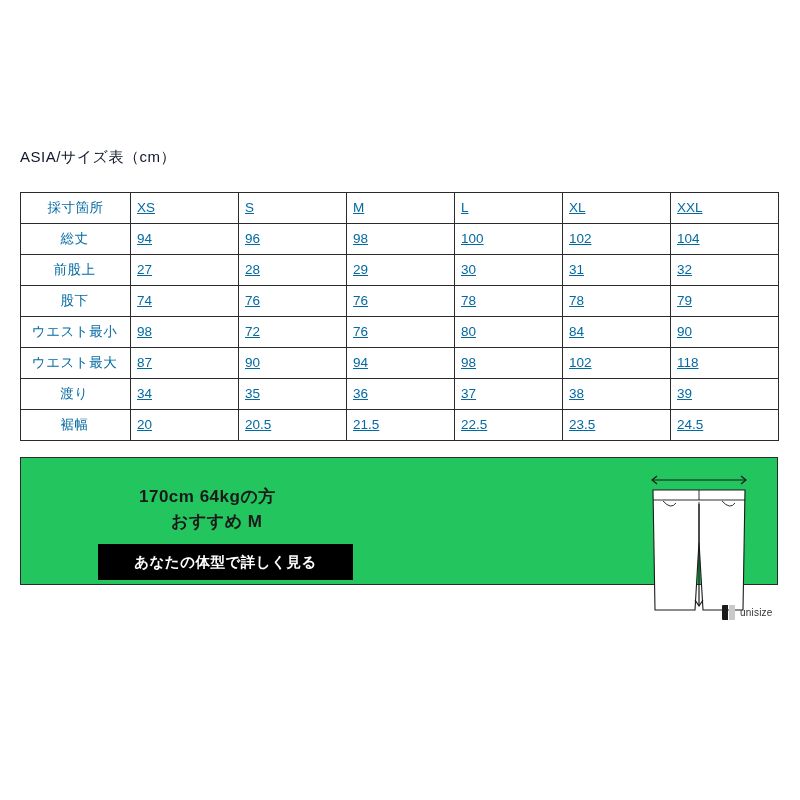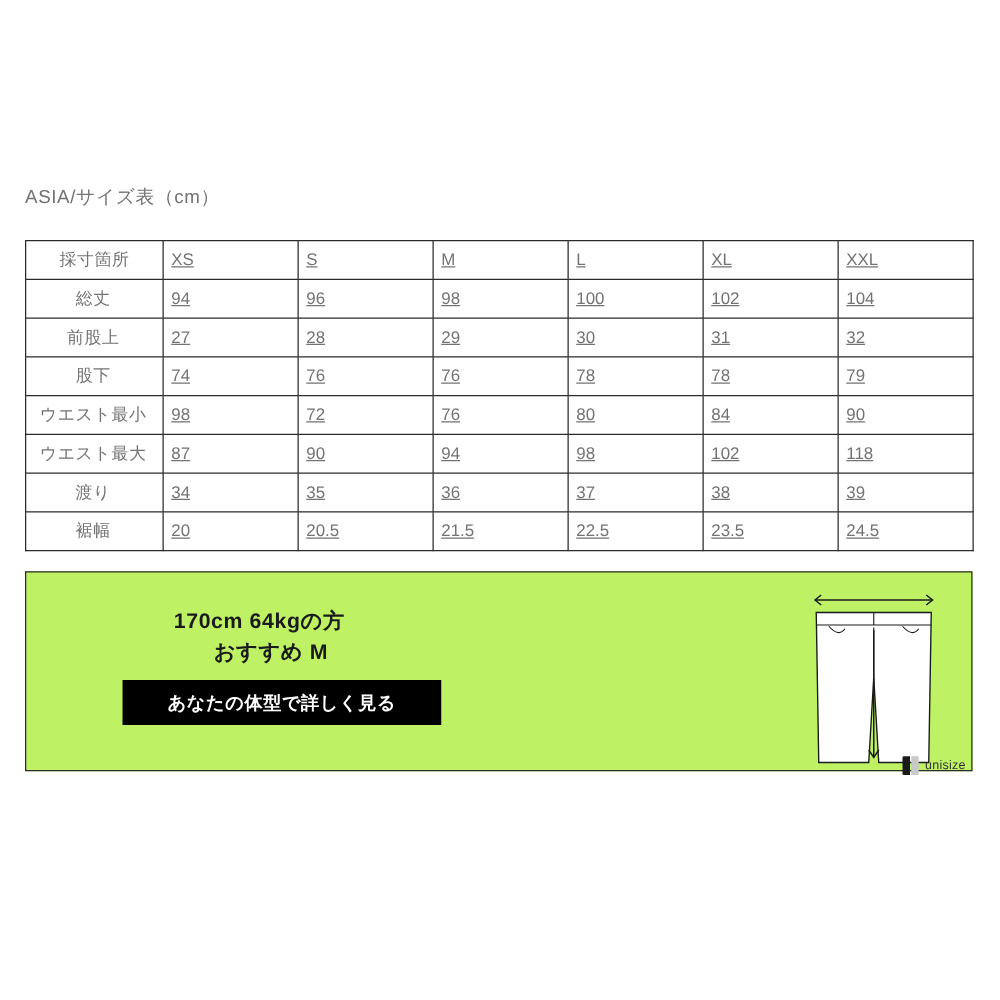--- a/index.html
+++ b/index.html
@@ -23,34 +23,34 @@
     width: 800px;
     height: 800px;
   }
 
   #title {
     position: absolute;
     left: 20px;
     top: 148px;
     font-size: 15px;
     letter-spacing: 0.5px;
-    color: #737373;
+    color: #0f172a;
     white-space: nowrap;
     text-align: center;
   }
 
   #size-table {
     position: absolute;
     left: 20px;
     top: 192px;
     width: 690px;
     border-collapse: collapse;
     table-layout: fixed;
     font-size: 13.5px;
-    color: #737373;
+    color: #0369a1;
   }
   #size-table col.c-label { width: 110px; }
   #size-table col.c-val { width: 108px; }
 
   #size-table td {
     border: 1px solid #2b2b2b;
     height: 30px;
     padding: 0 6px;
     vertical-align: middle;
     line-height: 1.1;
@@ -71,24 +71,24 @@
   }
   #size-table tr.head td.val {
     text-align: left;
   }
 
   #unisize-panel {
     position: absolute;
     left: 20px;
     top: 457px;
     width: 758px;
-    height: 160px;
+    height: 128px;
     border: 1px solid #2b2b2b;
     box-sizing: border-box;
-    background: #bef264;
+    background: #22c55e;
   }
 
   #rec-line1 {
     position: absolute;
     left: 118px;
     top: 27px;
     font-size: 17px;
     font-weight: bold;
     letter-spacing: 0.5px;
     white-space: nowrap;

